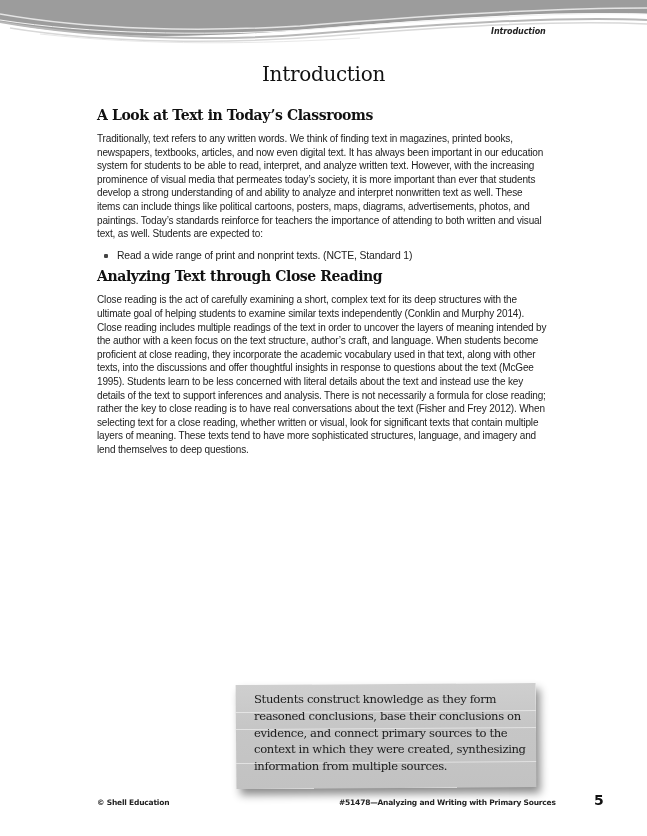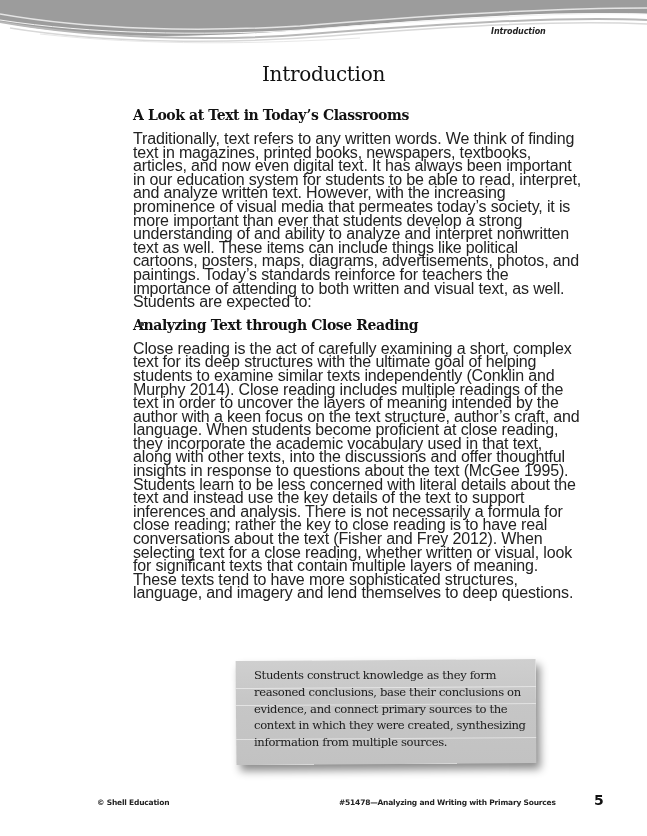--- a/index.html
+++ b/index.html
@@ -12,40 +12,40 @@
     .running-head {
       position: absolute; left: 491px; top: 27px;
       font-family: "DejaVu Sans", sans-serif; font-style: italic; font-weight: bold;
       font-size: 8px; color: #222; letter-spacing: -0.1px;
     }
     .page-title {
       position: absolute; left: 0; width: 647px; top: 62px; text-align: center;
       font-family: "DejaVu Serif", serif; font-size: 20px; font-weight: normal;
       color: #111; margin: 0; letter-spacing: -0.3px;
     }
-    .content { position: absolute; left: 97px; top: 107px; width: 450px; margin-left: 36px; }
+    .content { position: absolute; left: 97px; top: 107px; width: 450px; }
     h2.section {
       font-family: "DejaVu Serif", serif; font-weight: bold; font-size: 14px;
       margin: 0 0 9px 0; color: #111; letter-spacing: -0.4px;
     }
     p.body {
-      font-size: 16px; line-height: 13.6px; margin: 0 0 8px 0; color: #222;
+      font-size: 10px; line-height: 13.6px; margin: 0 0 8px 0; color: #222;
       letter-spacing: -0.15px;
     }
     ul.bullets { list-style: none; padding: 0; margin: 0 0 6px 0; }
     ul.bullets li {
       position: relative; padding-left: 20px; font-size: 10.4px; line-height: 13.6px;
       margin-bottom: 6px; color: #222; letter-spacing: -0.15px;
     }
     ul.bullets li .dot {
       position: absolute; left: 7px; top: 5px; width: 4px; height: 4px;
       border-radius: 50%; background: #444;
     }
     .sec2 { margin-top: 14px; }
-    .callout-wrap { position: absolute; left: 236px; top: 660px; width: 302px; height: 106px; }
+    .callout-wrap { position: absolute; left: 236px; top: 684px; width: 302px; height: 106px; }
     .callout {
       position: absolute; left: 0; top: 0; width: 300px; height: 104px;
       background: linear-gradient(180deg, #cfcfcf 0%, #c6c6c6 40%, #c2c2c2 100%);
       box-shadow: 4px 6px 8px rgba(0,0,0,0.45);
       transform: rotate(-0.4deg);
     }
     .callout .tear { position: absolute; left: 0; width: 100%; height: 1px; background: rgba(255,255,255,0.5); }
     .callout-text {
       position: absolute; left: 18px; top: 7px; width: 280px;
       font-family: "DejaVu Serif", serif; font-size: 11.6px; line-height: 16.8px;
@@ -77,21 +77,21 @@
 <div class="running-head">Introduction</div>
 
 <h1 class="page-title">Introduction</h1>
 
 <div class="content">
   <h2 class="section">A Look at Text in Today’s Classrooms</h2>
   <p class="body">Traditionally, text refers to any written words. We think of finding text in magazines, printed books, newspapers, textbooks, articles, and now even digital text. It has always been important in our education system for students to be able to read, interpret, and analyze written text. However, with the increasing prominence of visual media that permeates today’s society, it is more important than ever that students develop a strong understanding of and ability to analyze and interpret nonwritten text as well. These items can include things like political cartoons, posters, maps, diagrams, advertisements, photos, and paintings. Today’s standards reinforce for teachers the importance of attending to both written and visual text, as well. Students are expected to:</p>
   <ul class="bullets">
     <li><span class="dot"></span></li>
     <li><span class="dot"></span></li>
-    <li><span class="dot"></span></li>
+    <li><span class="dot"></span><span>Read a wide range of print and nonprint texts. (NCTE, Standard 1)</span></li>
   </ul>
 
   <h2 class="section sec2">Analyzing Text through Close Reading</h2>
   <p class="body">Close reading is the act of carefully examining a short, complex text for its deep structures with the ultimate goal of helping students to examine similar texts independently (Conklin and Murphy 2014). Close reading includes multiple readings of the text in order to uncover the layers of meaning intended by the author with a keen focus on the text structure, author’s craft, and language. When students become proficient at close reading, they incorporate the academic vocabulary used in that text, along with other texts, into the discussions and offer thoughtful insights in response to questions about the text (McGee 1995). Students learn to be less concerned with literal details about the text and instead use the key details of the text to support inferences and analysis. There is not necessarily a formula for close reading; rather the key to close reading is to have real conversations about the text (Fisher and Frey 2012). When selecting text for a close reading, whether written or visual, look for significant texts that contain multiple layers of meaning. These texts tend to have more sophisticated structures, language, and imagery and lend themselves to deep questions.</p>
 </div>
 
 <div class="callout-wrap">
   <div class="callout">
     <div class="tear" style="top:27px;"></div>
     <div class="tear" style="top:44px;"></div>

